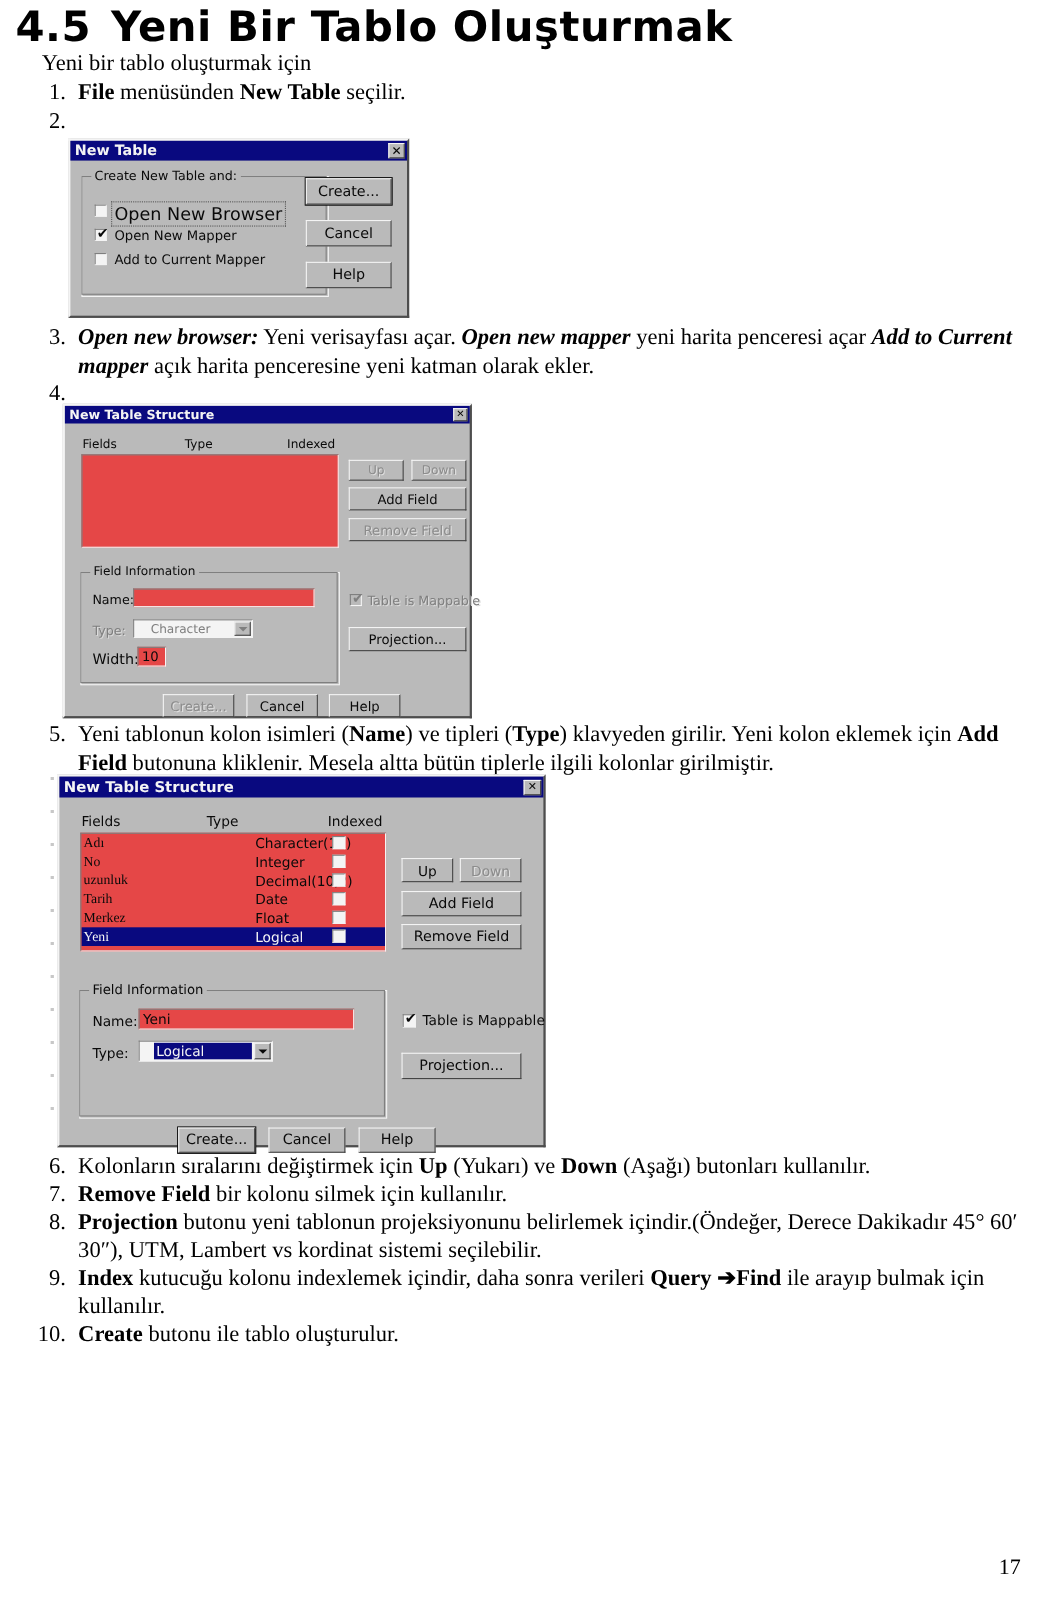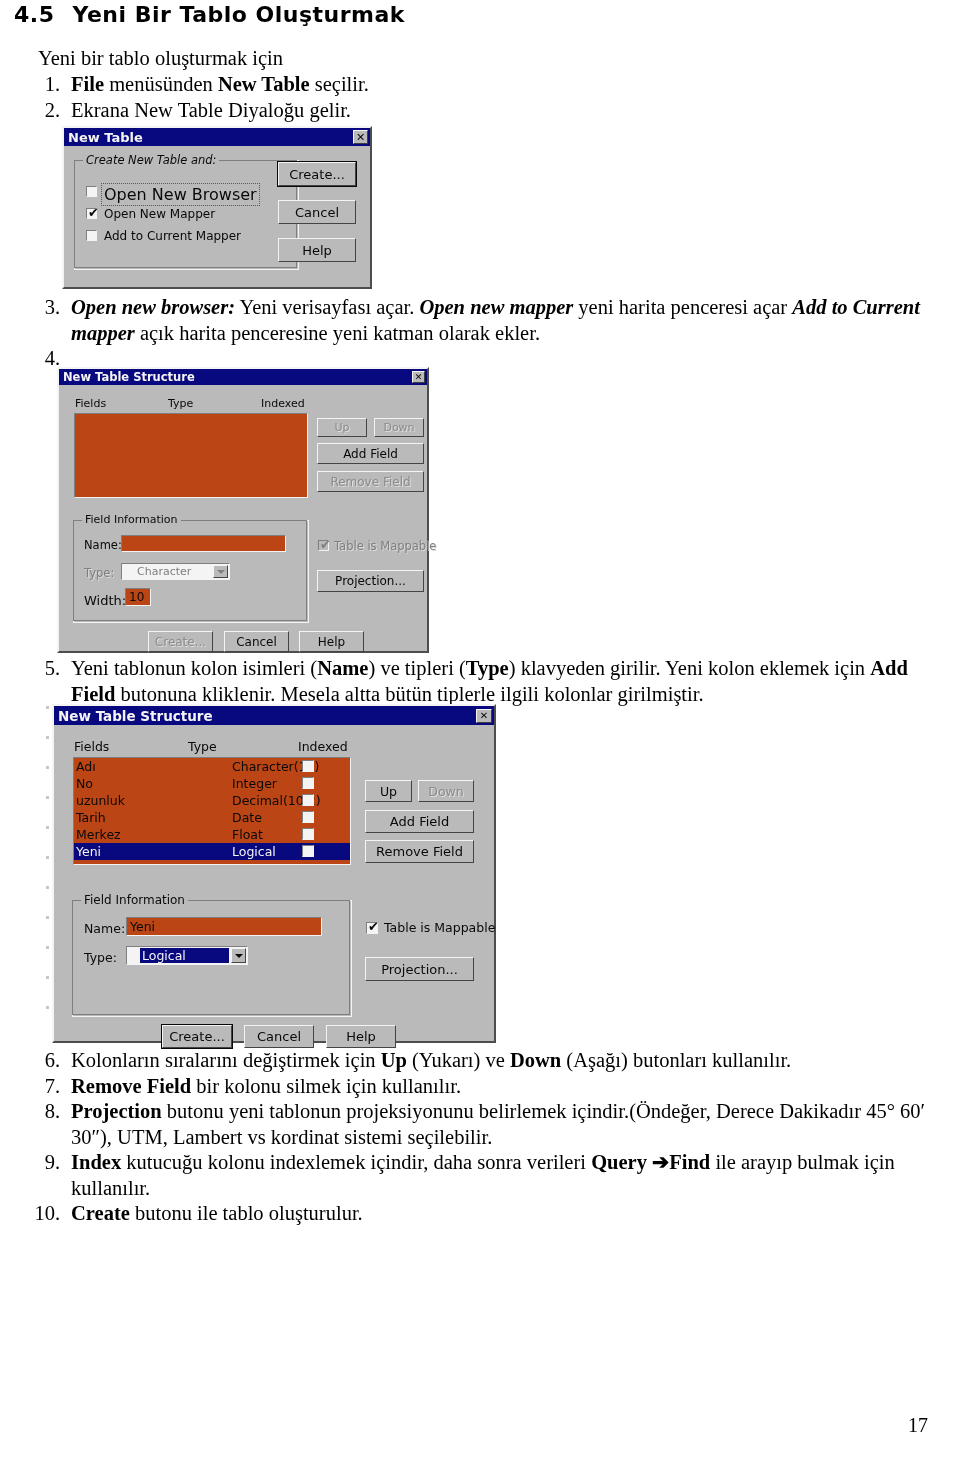--- a/index.html
+++ b/index.html
@@ -22,21 +22,21 @@
     width: 960px;
     height: 1463px;
   }
 
   .heading {
     position: absolute;
     left: 14px;
     top: 2px;
     font-family: "DejaVu Sans", sans-serif;
     font-weight: bold;
-    font-size: 22px;
+    font-size: 38px;
     letter-spacing: 0.5px;
     white-space: nowrap;
   }
   .heading .num { margin-right: 18px; }
 
   .intro {
     position: absolute;
     left: 38px;
     top: 46px;
     font-size: 20.5px;
@@ -180,21 +180,21 @@
     font-weight: bold;
     color: #000000;
   }
   .cb.dis .tick { color: #808080; }
 
   .lbl { position: absolute; white-space: nowrap; }
   .lbl.dis { color: #808080; text-shadow: 1px 1px 0 #e4e4e4; }
 
   .sunken {
     position: absolute;
-    background: #c2410c;
+    background: #ef4444;
     border-top: 1.5px solid #808080;
     border-left: 1.5px solid #808080;
     border-right: 1.5px solid #ffffff;
     border-bottom: 1.5px solid #ffffff;
     box-sizing: border-box;
     overflow: hidden;
   }
 
   .combo {
     position: absolute;
@@ -237,21 +237,21 @@
 
   .colhdr { position: absolute; white-space: nowrap; }
 
   .listrow {
     position: relative;
     height: 17px;
     display: flex;
     align-items: center;
     white-space: nowrap;
   }
-  .listrow .fname { position: absolute; left: 2px; }
+  .listrow .fname { position: absolute; left: 2px; font-family: Liberation Serif, serif; }
   .listrow .ftype { position: absolute; left: 158px; }
   .listrow.selected { background: #000080; color: #ffffff; }
 
   .idxcol { position: absolute; }
 
   .edgemarks {
     position: absolute;
     left: 46px;
     top: 706px;
     width: 3px;
@@ -274,32 +274,31 @@
 
   <div class="intro">Yeni bir tablo oluşturmak için</div>
 
   <ol class="steps steps-a">
     <li>
       <span class="marker">1.</span>
       <span><b class="bold">File</b><span> menüsünden </span><b class="bold">New Table</b><span> seçilir.</span></span>
     </li>
     <li>
       <span class="marker">2.</span>
-      <span><span>Ekrana New Table Diyaloğu gelir.</span></span>
     </li>
   </ol>
 
   <div class="win" style="left:62px; top:126px; width:310px; height:163px;">
     <div class="titlebar" style="height:18px; font-size:13px;">
       <span class="tname">New Table</span>
       <span class="closebtn" style="width:15px; height:14px; font-size:11px;">✕</span>
     </div>
     <div class="client">
 
-      <div class="grp" style="left:10px; top:14px; width:225px; height:110px;font-style:italic;">
+      <div class="grp" style="left:10px; top:14px; width:225px; height:110px;">
         <span class="glabel" style="font-size:11.5px;">Create New Table and:</span>
       </div>
 
       <div class="cb" style="left:22px; top:40px; width:11px; height:11px;"></div>
       <div class="lbl" style="left:38px; top:38px; font-size:16px; outline:1px dotted #555; padding:1px 2px;">Open New Browser</div>
 
       <div class="cb" style="left:22px; top:62px; width:11px; height:11px;">
           <span class="tick">✔</span>
         </div>
       <div class="lbl" style="left:40px; top:61px; font-size:12px;">Open New Mapper</div>

